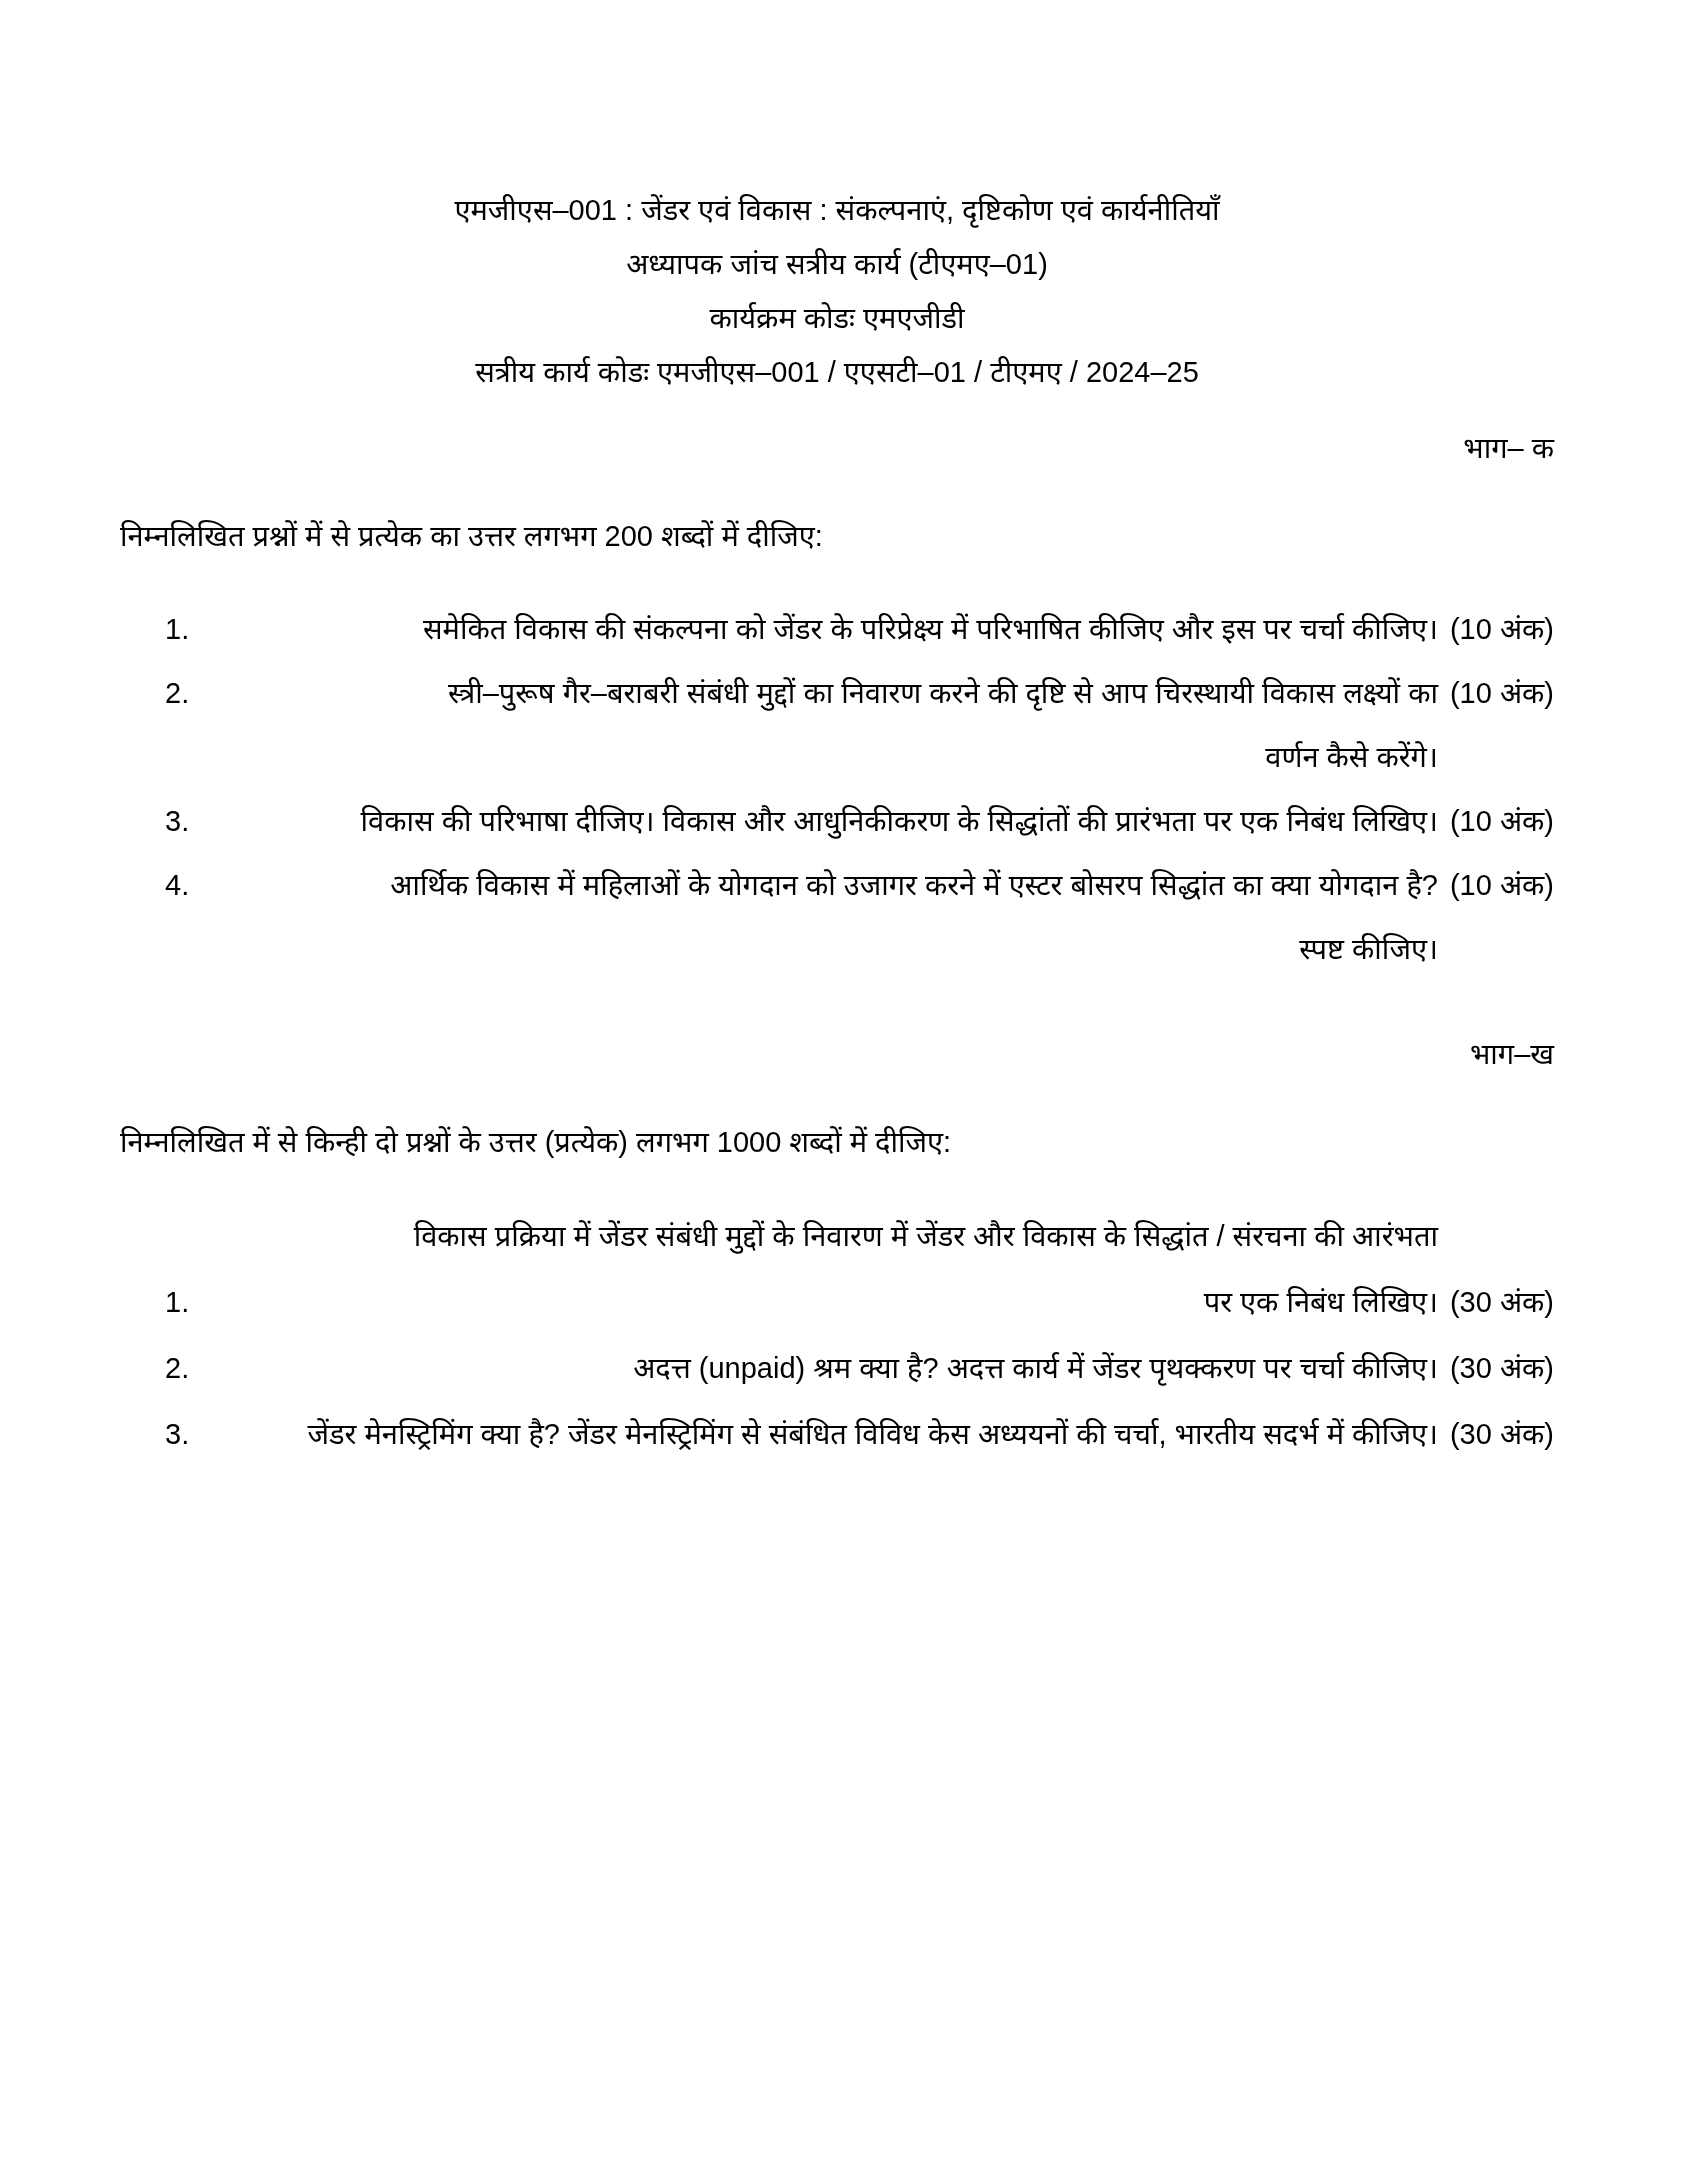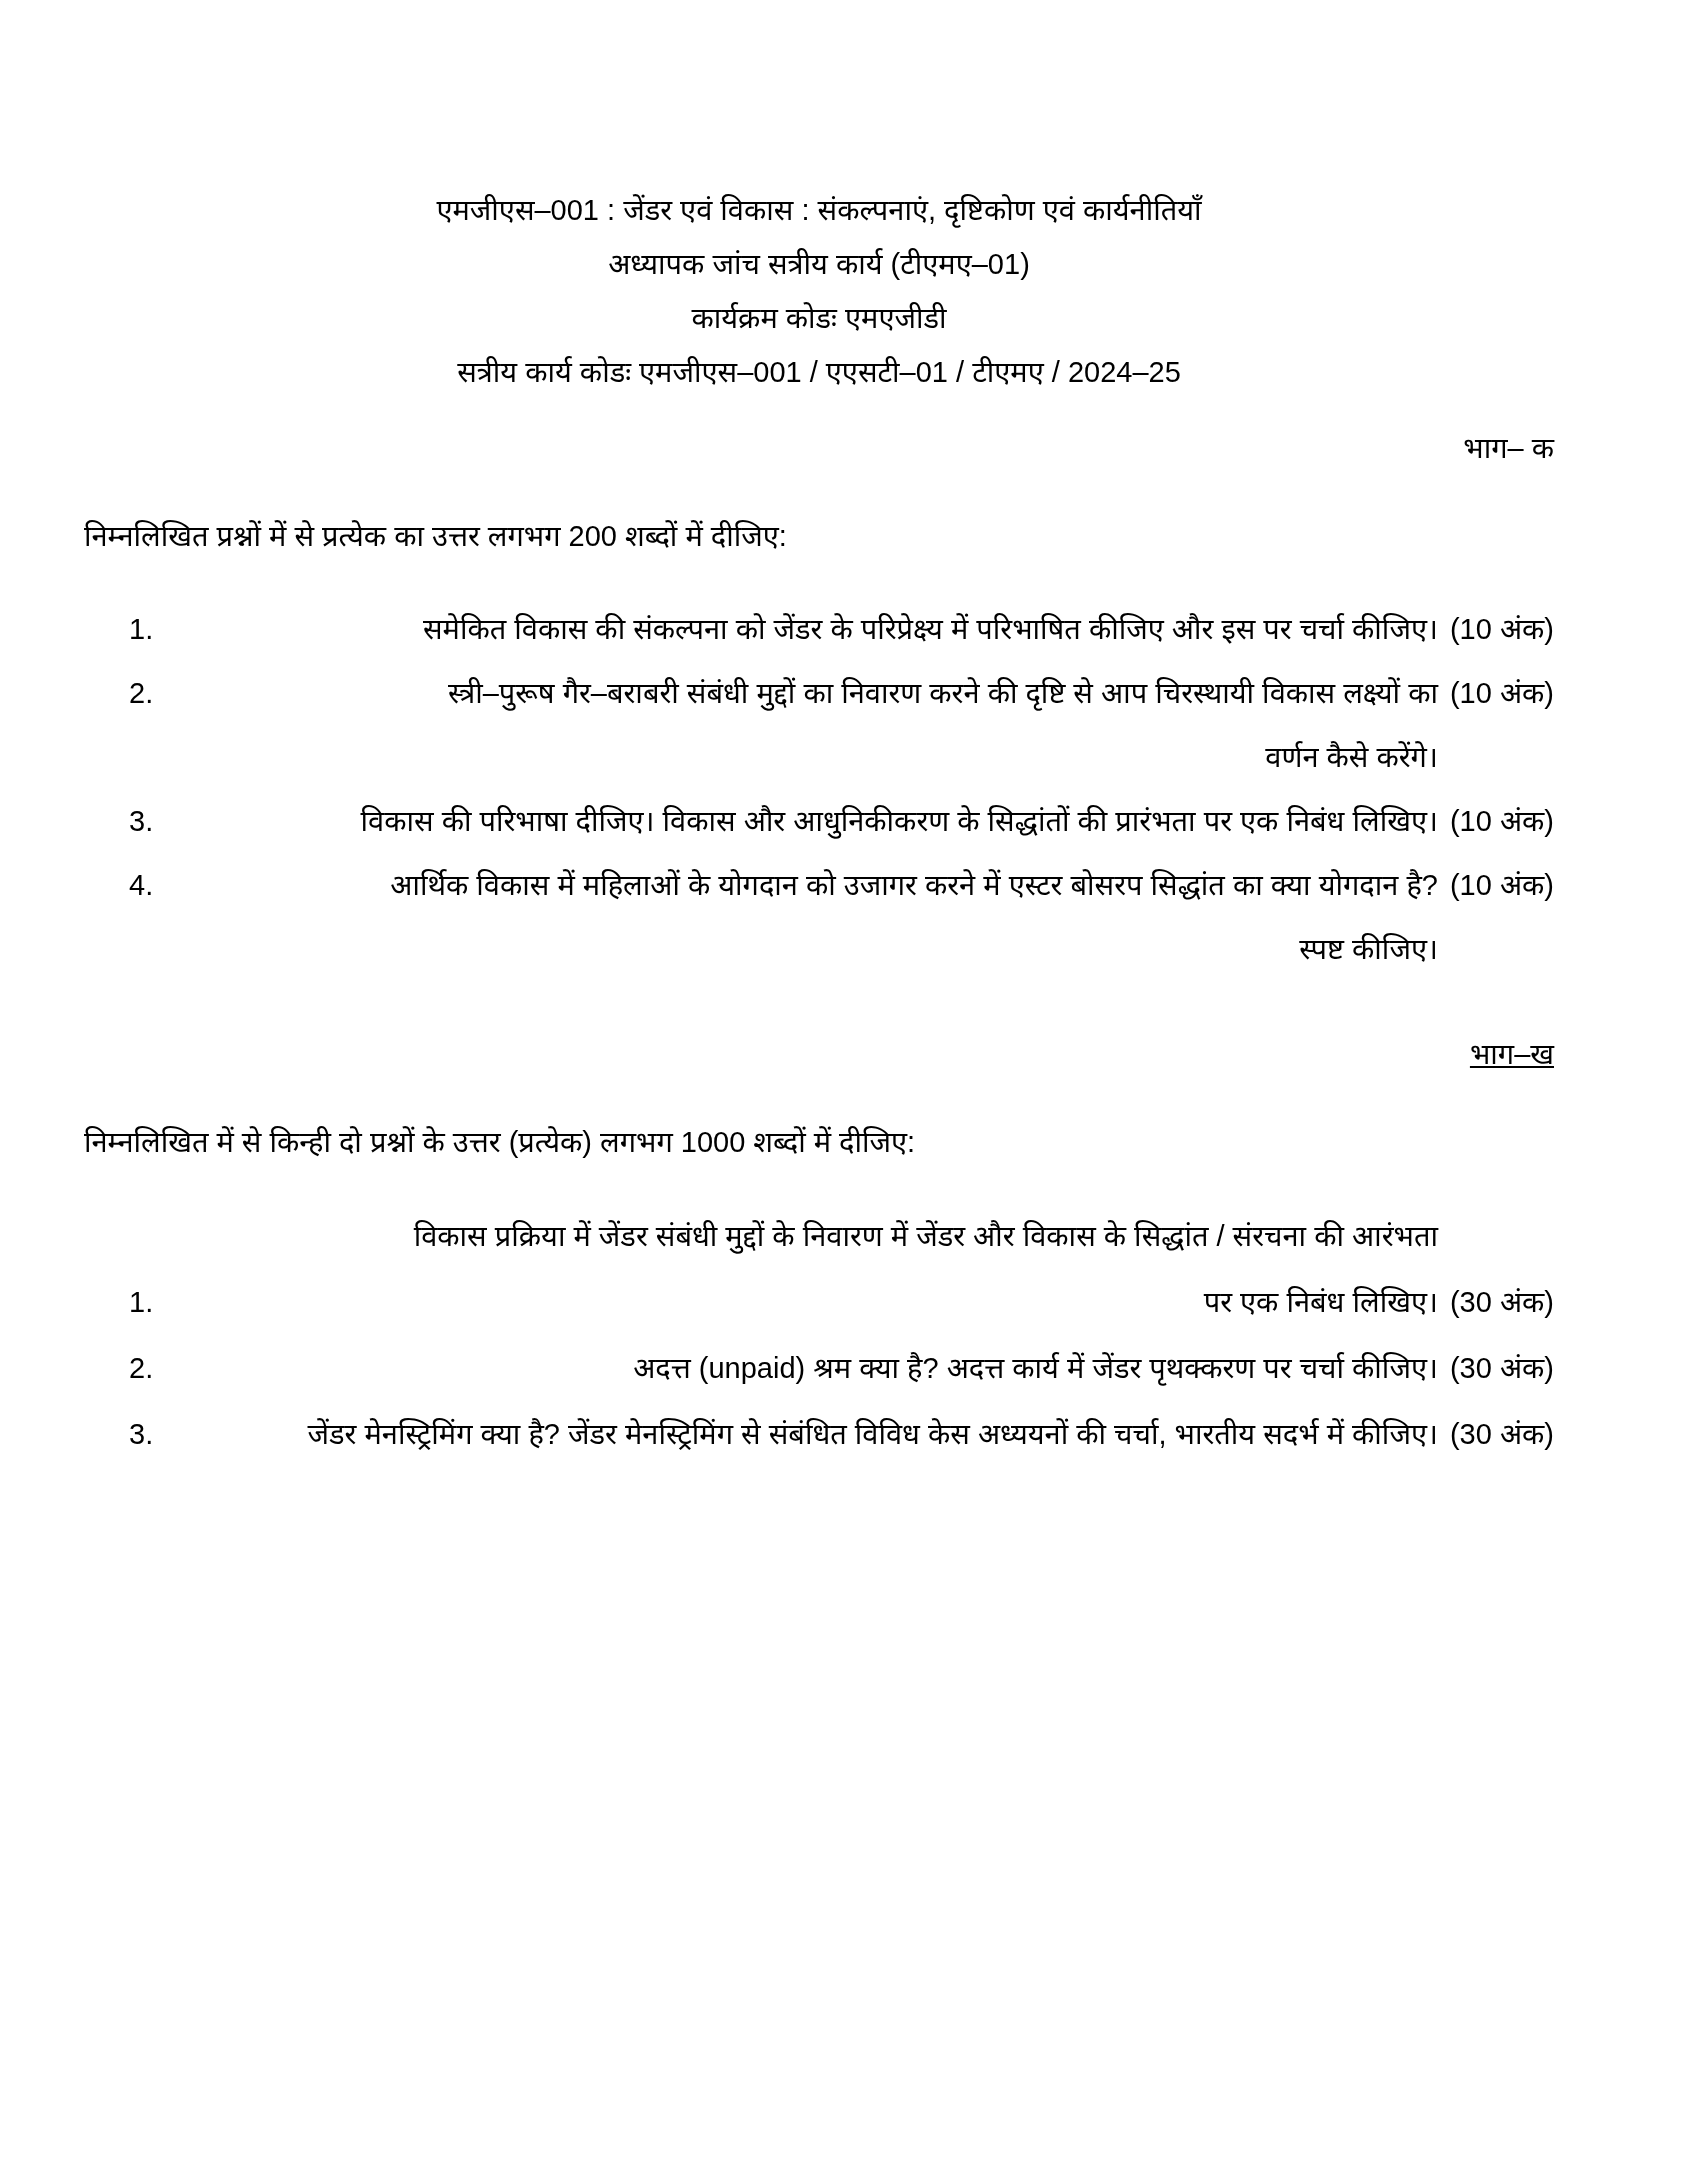--- a/index.html
+++ b/index.html
@@ -10,21 +10,21 @@
   .page {
     position: relative;
     width: 1683px;
     height: 2178px;
     margin: 0 auto;
     background: #ffffff;
     color: #000000;
     font-family: "Liberation Sans", "DejaVu Sans", sans-serif;
     font-size: 29px;
     box-sizing: border-box;
-    padding: 183px 129px 0 84px;
+    padding: 183px 129px 0 120px;
     overflow: hidden;
   }
   .hdr-line {
     text-align: center;
     line-height: 54px;
     white-space: nowrap;
   }
   .marks-info {
     text-align: right;
     margin-right: -50px; 
@@ -33,21 +33,20 @@
   .marks-info .hdr-line {
     text-align: right;
   }
   .section-heading {
     text-align: right;
     line-height: 54px;
     margin-top: 22px;
   }
   .section-heading.part-b {
     margin-top: 46px;
-    text-decoration: underline;
   }
   .instruction {
     line-height: 54px;
     margin-top: 34px;
     white-space: nowrap;
   }
   .q-block {
     margin-top: 34px;
   }
   .q-row {

